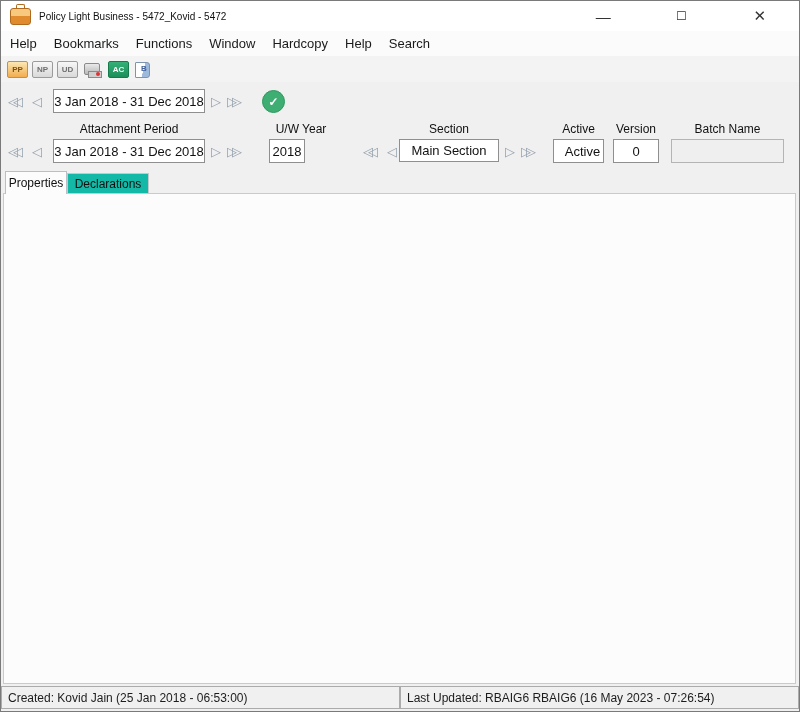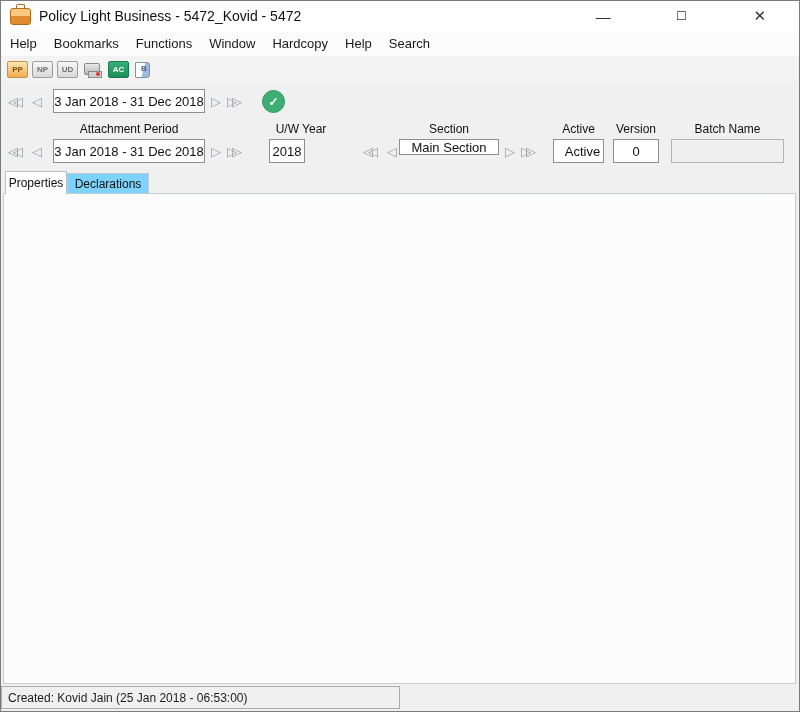--- a/index.html
+++ b/index.html
@@ -2,21 +2,21 @@
 <html><head>
 <meta charset="utf-8">
 <style>
   html,body{margin:0;padding:0;background:#cfcfcf;font-family:"Liberation Sans",sans-serif;}
   .window{position:relative;width:798px;height:710px;border:1px solid #7a7a7a;background:#f0f0f0;overflow:hidden;}
 
   
   .titlebar{position:absolute;left:0;top:0;width:100%;height:30px;background:#ffffff;display:flex;align-items:center;}
   .app-icon{position:relative;width:19px;height:15px;margin:0 8px 0 9px;background:linear-gradient(#f6c97e 45%,#e08b2d 46%);border:1px solid #b06a1e;border-radius:3px;}
   .app-icon::before{content:"";position:absolute;left:5px;top:-5px;width:7px;height:4px;border:1px solid #b06a1e;border-bottom:none;border-radius:2px 2px 0 0;}
-  .title-text{font-size:14px;color:#111;}
+  .title-text{font-size:10px;color:#111;}
   .winbtns{position:absolute;right:0;top:0;height:30px;width:235px;display:flex;}
   .winbtn{flex:1;display:flex;align-items:center;justify-content:center;font-size:15px;color:#333;cursor:default;}
 
   
   .menubar{position:absolute;left:0;top:30px;width:100%;height:25px;background:#fbfbfb;display:flex;align-items:center;gap:17px;padding-left:9px;box-sizing:border-box;font-size:13px;color:#1a1a1a;}
   .menu-item{white-space:nowrap;}
 
   
   .toolbar{position:absolute;left:0;top:55px;width:100%;height:26px;background:#f3f3f3;display:flex;align-items:center;gap:4px;padding-left:6px;box-sizing:border-box;}
   .tbtn{width:21px;height:17px;display:flex;align-items:center;justify-content:center;font-size:8px;font-weight:bold;border-radius:2px;box-sizing:border-box;}
@@ -34,21 +34,21 @@
   
   .arrow{font-size:13px;color:#93a0ac;line-height:1;cursor:default;}
   .arrow.dbl{letter-spacing:-5px;padding-right:5px;}
   .navfld{position:absolute;border:1px solid #8f8f8f;background:#fff;display:flex;align-items:center;justify-content:center;font-size:13px;color:#111;box-sizing:border-box;}
   .toplabel{position:absolute;font-size:12px;color:#111;text-align:center;white-space:nowrap;}
   .okcircle{position:absolute;width:21px;height:21px;border-radius:50%;background:#3eae72;border:1px solid #2d9a61;color:#fff;font-size:12px;font-weight:bold;display:flex;align-items:center;justify-content:center;}
 
   
   .tab{position:absolute;top:170px;height:21px;display:flex;align-items:center;justify-content:center;font-size:12px;color:#111;box-sizing:border-box;cursor:default;}
   .tab.active{background:#fcfcfc;border:1px solid #b9bfc4;border-bottom:none;z-index:3;height:23px;}
-  .tab.inactive{background:#7dd3fc;border:1px solid #c4c9cd;border-bottom:none;top:172px;}
+  .tab.inactive{background:#14b8a6;border:1px solid #c4c9cd;border-bottom:none;top:172px;}
   .panel{position:absolute;left:2px;top:192px;width:793px;height:491px;background:#fcfcfc;border:1px solid #c4cbd1;box-sizing:border-box;z-index:1;}
 
   .lbl{position:absolute;font-size:12px;color:#151515;white-space:nowrap;}
   .lbl.gray{color:#9a9a9a;}
   .fld{position:absolute;border:1px solid #b4b4b4;background:#eeeeee;font-size:12px;color:#222;display:flex;align-items:center;padding:0 5px;box-sizing:border-box;}
   .fld.r{justify-content:flex-end;}
   .fld.graytext{color:#8c8c8c;}
   .fld.dark{background:#d5d5d5;}
   .chev{width:8px;height:8px;border-right:2px solid #a9a9a9;border-bottom:2px solid #a9a9a9;transform:rotate(45deg);position:absolute;right:8px;top:5px;}
 
@@ -140,21 +140,21 @@
   <div class="toplabel" style="left:670px;top:121px;width:113px;">Batch Name</div>
 
   <span class="arrow dbl" style="position:absolute;left:7px;top:144px;">◁◁</span>
   <span class="arrow" style="position:absolute;left:31px;top:144px;">◁</span>
   <div class="navfld" style="left:52px;top:138px;width:152px;height:24px;">3 Jan 2018  -  31 Dec 2018</div>
   <span class="arrow" style="position:absolute;left:210px;top:144px;">▷</span>
   <span class="arrow dbl" style="position:absolute;left:226px;top:144px;">▷▷</span>
   <div class="navfld" style="left:268px;top:138px;width:36px;height:24px;">2018</div>
   <span class="arrow dbl" style="position:absolute;left:362px;top:144px;">◁◁</span>
   <span class="arrow" style="position:absolute;left:386px;top:144px;">◁</span>
-  <div class="navfld" style="left:398px;top:138px;width:100px;height:16px;">Main Section</div>
+  <div class="navfld" style="left:398px;top:138px;width:100px;height:23px;">Main Section</div>
   <span class="arrow" style="position:absolute;left:504px;top:144px;">▷</span>
   <span class="arrow dbl" style="position:absolute;left:520px;top:144px;">▷▷</span>
   <div class="navfld" style="left:552px;top:138px;width:51px;height:24px;padding-left:8px;">Active</div>
   <div class="navfld" style="left:612px;top:138px;width:46px;height:24px;">0</div>
   <div class="navfld" style="left:670px;top:138px;width:113px;height:24px;background:#efefef;border-color:#b4b4b4;"></div>
 
   <div class="tab active" style="left:4px;width:62px;">Properties</div>
   <div class="tab inactive" style="left:66px;width:82px;">Declarations</div>
 
   <div class="panel"></div>
@@ -333,15 +333,16 @@
   <div class="checkbox" style="left:580px;top:587px;"></div>
   <div class="lbl gray" style="left:599px;top:587px;">RUG PA inheritance excluded</div>
 
   <div class="editbtn" style="left:753px;top:650px;">
     <span class="page"></span>
     <span class="pencil">✎</span>
   </div>
 
   <div class="statusbar">
     <div class="statuscell" style="width:399px;">Created: Kovid Jain (25 Jan 2018 - 06:53:00)</div>
+    <div class="statuscell" style="flex:1;">Last Updated: RBAIG6 RBAIG6 (16 May 2023 - 07:26:54)</div>
   </div>
 
 </div>
 
 </body></html>

